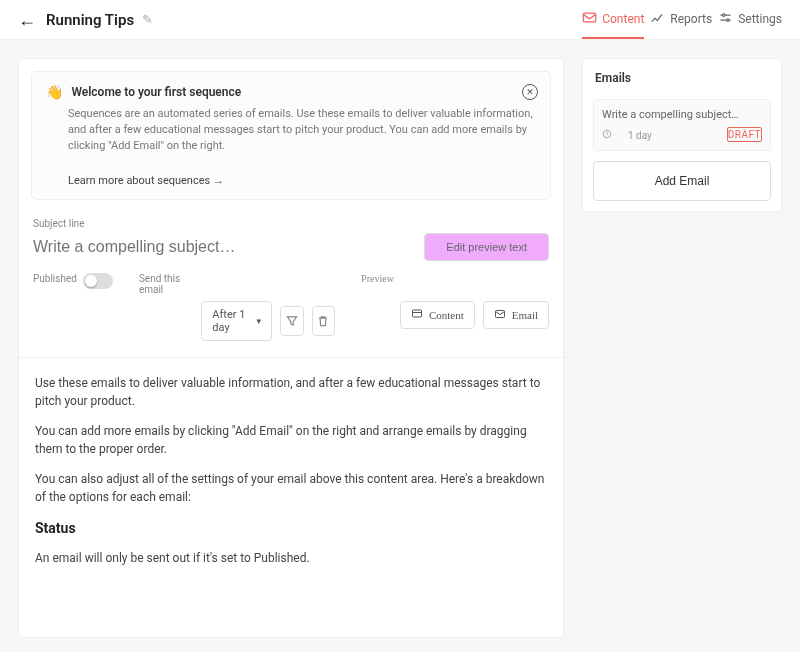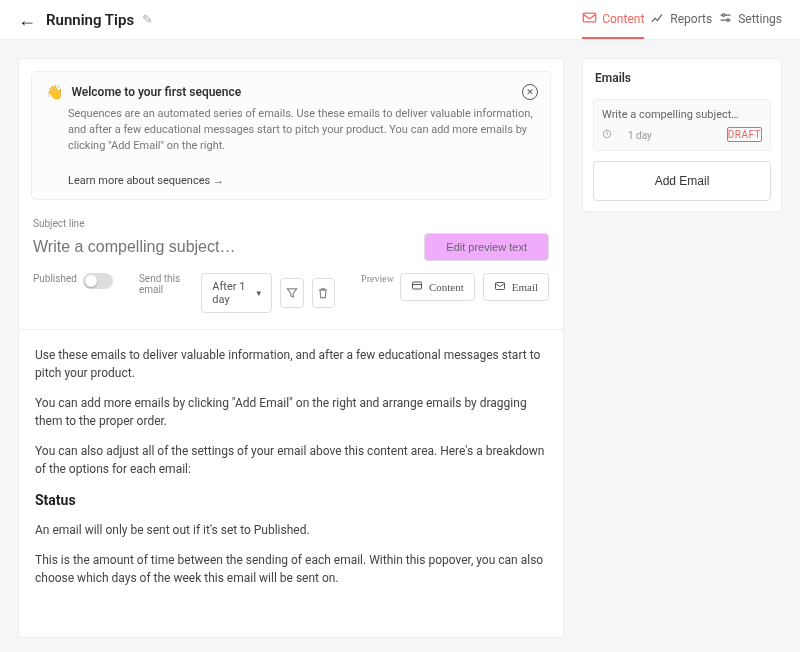--- a/index.html
+++ b/index.html
@@ -181,21 +181,21 @@
   .icon-btn {
     border: 1px solid #ddd;
     border-radius: 4px;
     width: 30px; height: 30px;
     display: flex; align-items: center; justify-content: center;
     color: #888;
     background: #fff;
     cursor: pointer;
     font-size: 13px;
   }
-  .ctrl-inline { display: flex; gap: 8px; align-items: center; }
+  .ctrl-inline { display: flex; gap: 8px; align-items: center; margin-top: 28px; }
   .preview-group { margin-left: auto; font-family: Liberation Serif, serif; }
 
   .body-content {
     padding: 16px 16px;
     font-size: 12px;
     color: #444;
     line-height: 1.5;
     flex: 1;
   }
   .body-content p { margin-bottom: 12px; }
@@ -363,21 +363,20 @@
         </div>
       </div>
     </div>
 
     <div class="body-content">
       <p>Use these emails to deliver valuable information, and after a few educational messages start to pitch your product.</p>
       <p>You can add more emails by clicking "Add Email" on the right and arrange emails by dragging them to the proper order.</p>
       <p>You can also adjust all of the settings of your email above this content area. Here's a breakdown of the options for each email:</p>
       <h3>Status</h3>
       <p>An email will only be sent out if it's set to Published.</p>
-      <p>This is the amount of time between the sending of each email. Within this popover, you can also choose which days of the week this email will be sent on.</p>
     </div>
 
   </div>
 
   <div class="sidebar">
     <div class="sidebar-title">Emails</div>
     <div class="email-card">
       <div class="email-card-subject">Write a compelling subject…</div>
       <div class="email-card-meta">
         <span class="email-delay">

